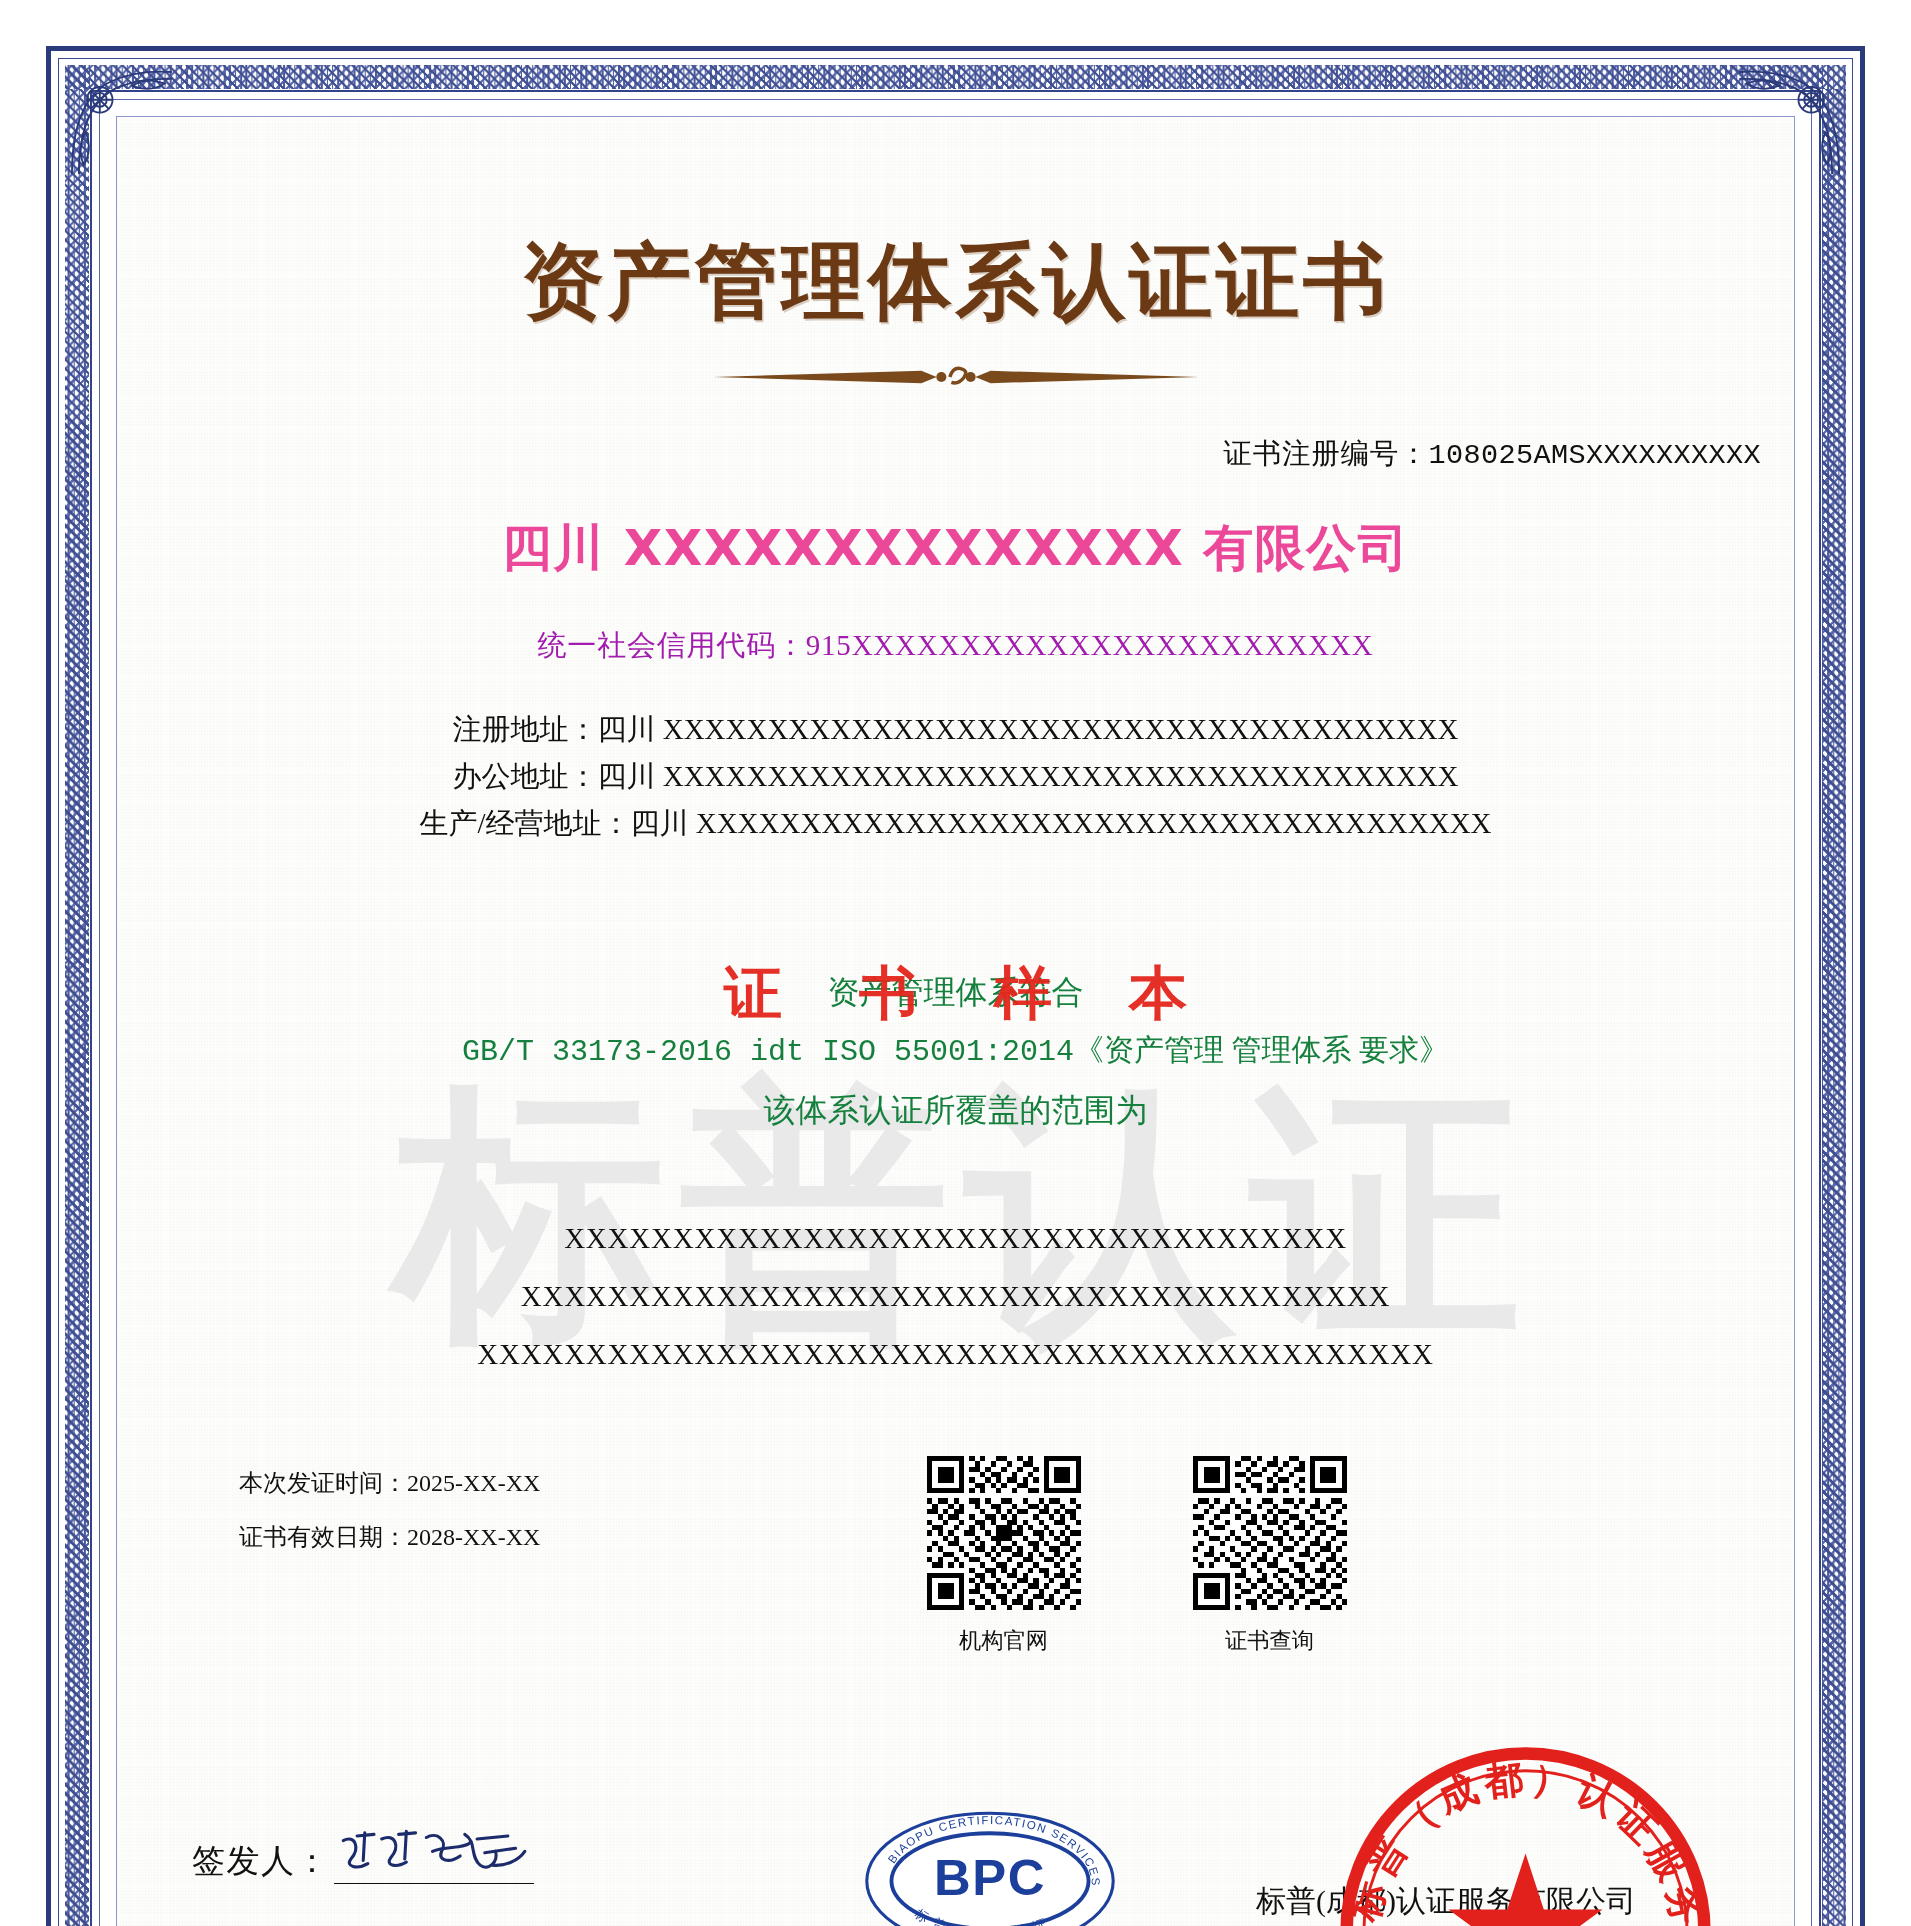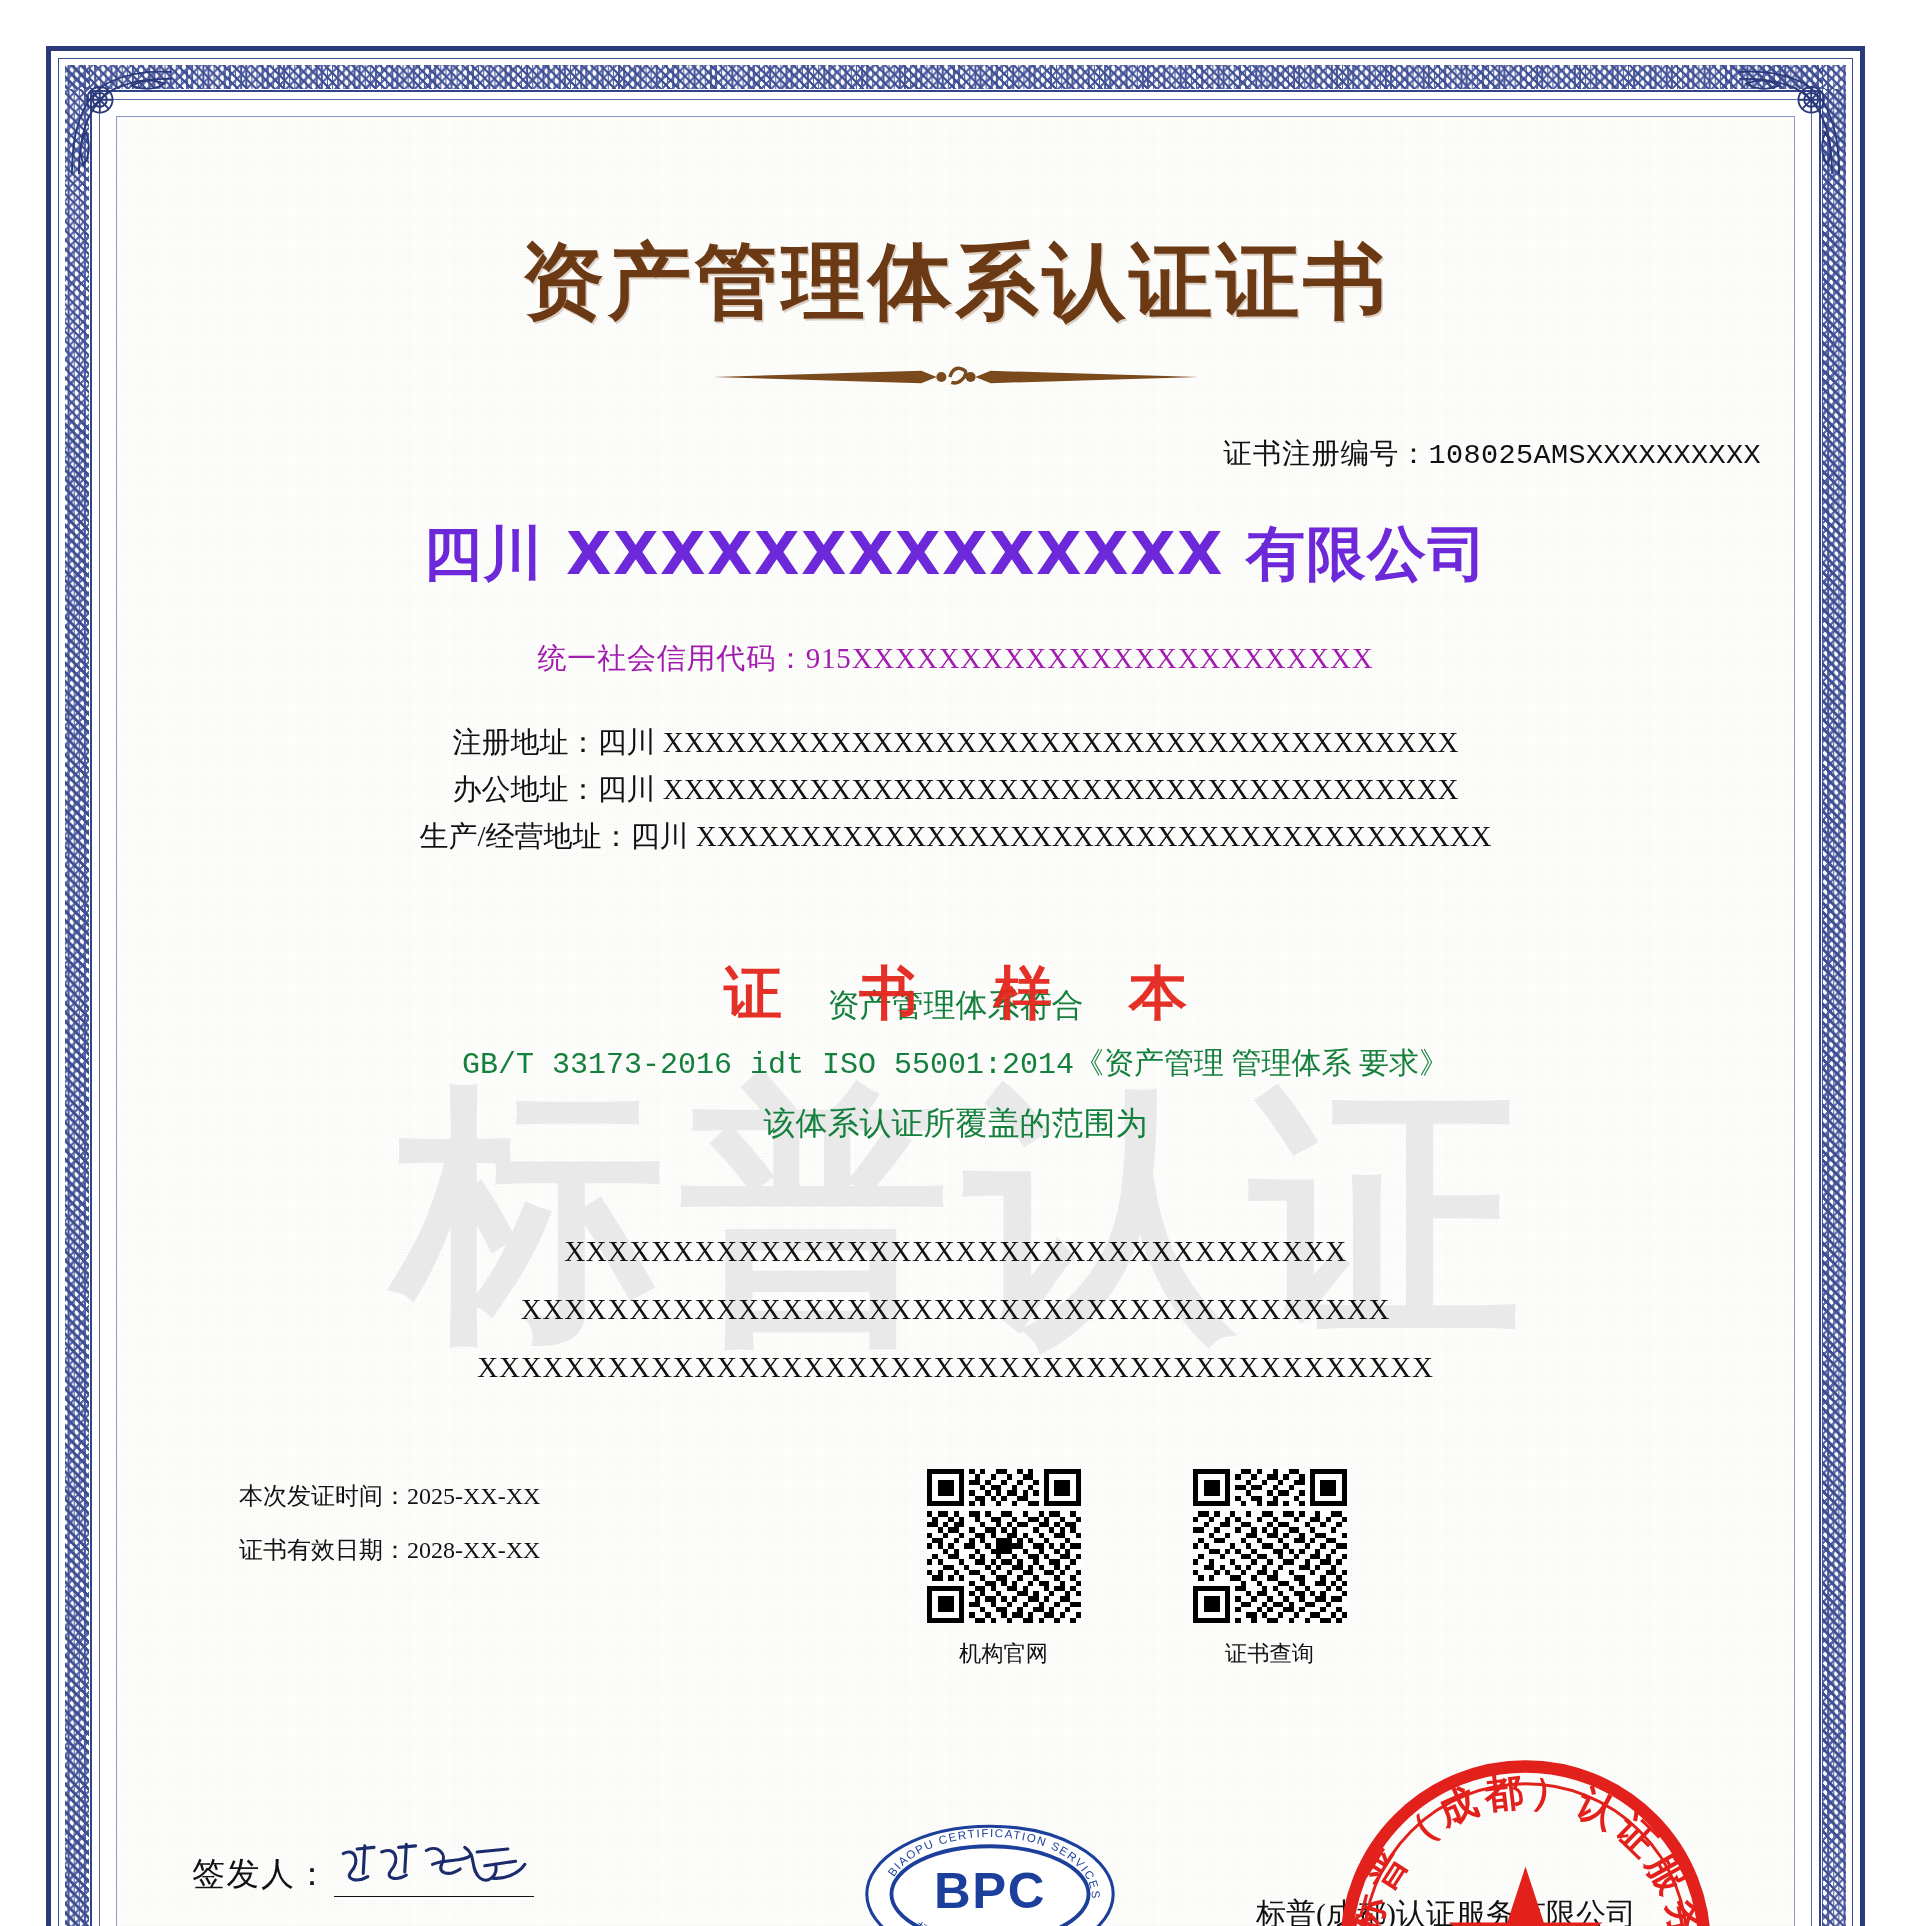--- a/index.html
+++ b/index.html
@@ -161,22 +161,22 @@
     font-family: "Liberation Serif", serif;
   }
   .reg-no .label { letter-spacing: 0.8px; }
   .reg-no .value { font-family: "Liberation Mono", monospace; letter-spacing: 0.4px; }
 
   .company {
     margin-top: 42px;
     text-align: center;
     font-family: "DejaVu Sans", "Liberation Sans", sans-serif;
     font-weight: bold;
-    font-size: 59px;
-    color: #6d28d9;
+    font-size: 50px;
+    color: #ec4899;
     letter-spacing: 1.5px;
   }
 
   .credit-code {
     margin-top: 44px;
     text-align: center;
     font-size: 29px;
     color: #a21caf;
     letter-spacing: 0.8px;
   }

